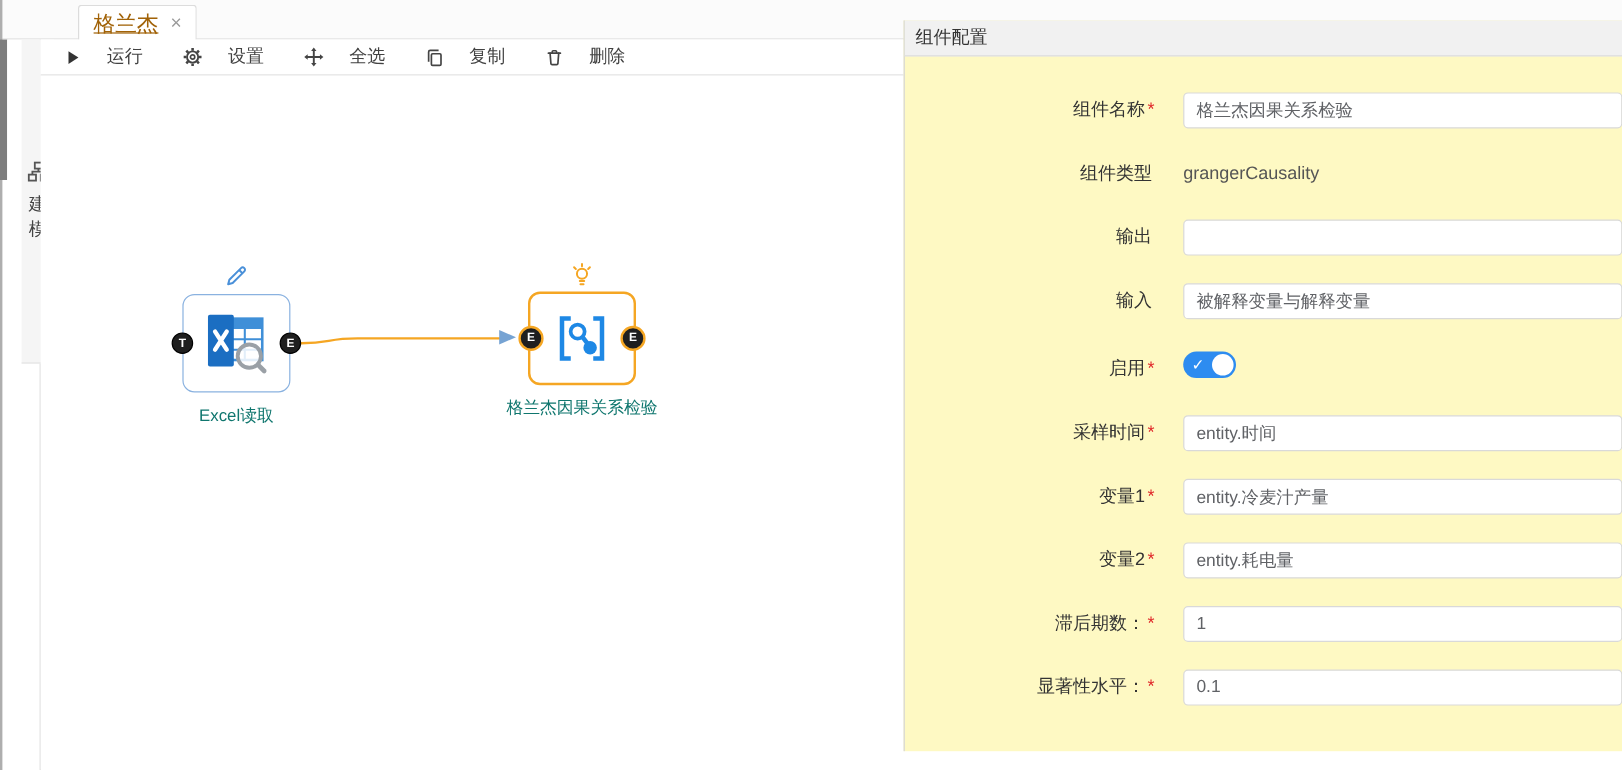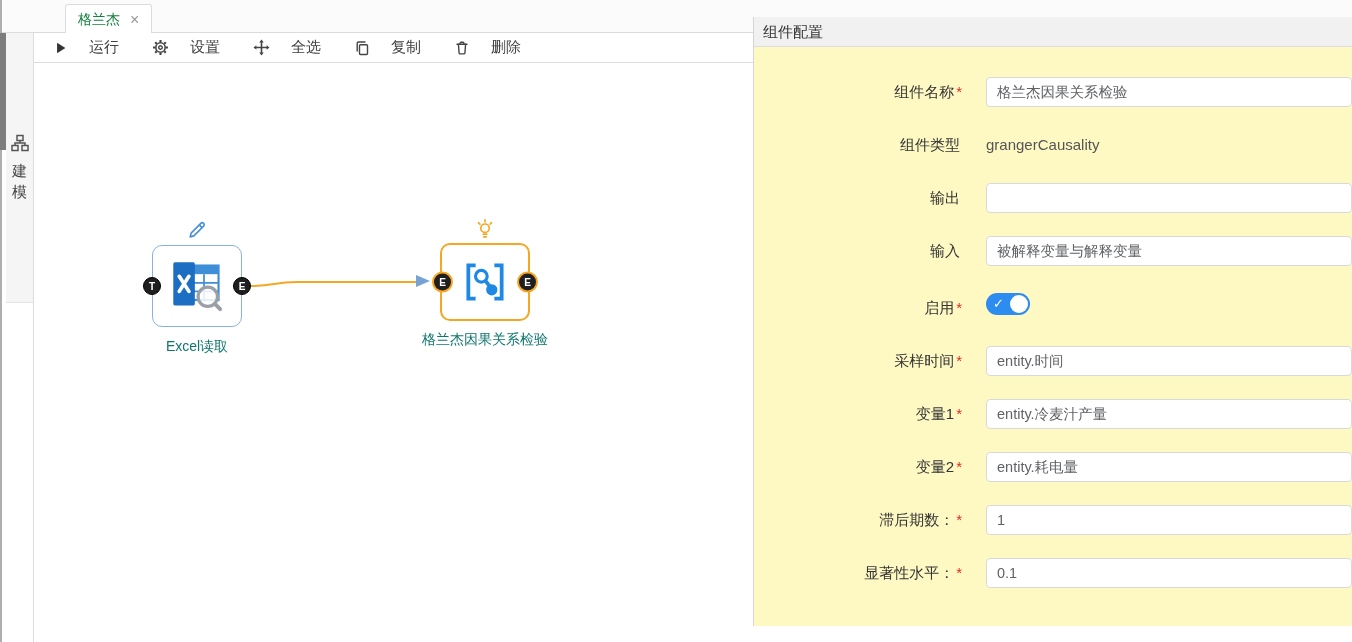--- a/index.html
+++ b/index.html
@@ -10,29 +10,29 @@
   
   .window-edge { position:absolute; left:0; top:0; width:2px; height:642px; background:#aeaeae; }
   .scroll-thumb { position:absolute; left:0; top:33px; width:6px; height:117px; background:#7d7d7d; }
 
   
   .tabbar { position:absolute; left:0; top:0; width:1352px; height:33px;
     background:#fbfbfb; border-bottom:1px solid #dcdcdc; }
   .tab { position:absolute; left:65px; top:4px; height:30px; padding:0 12px;
     background:#fff; border:1px solid #dcdcdc; border-bottom:none;
     border-radius:3px 3px 0 0; display:flex; align-items:center; gap:10px; cursor:pointer; }
-  .tab-label { color:#15803d; font-size:14px; }
+  .tab-label { color:#a16207; font-size:18px;text-decoration:underline; }
   .tab-close { color:#9a9a9a; font-size:16px; line-height:1; cursor:pointer; }
 
   
   .sidebar { position:absolute; left:6px; top:33px; width:28px; height:609px;
     background:#fff; border-right:1px solid #ddd; }
   .side-section { width:100%; display:flex; flex-direction:column; align-items:center;
     justify-content:center; gap:7px; cursor:pointer; }
-  .side-section.active { background:#f5f5f5; }
+  .side-section.active { background:#f5f5f5;margin-left:12px; }
   .sec-model { height:270px; border-bottom:1px solid #e3e3e3; }
   .sec-debug { height:262px; border-bottom:1px solid #e3e3e3;margin-left:28px; }
   .vtext { width:16px; font-size:15px; line-height:21px; text-align:center;
     word-break:break-all; color:#444; }
   .side-icon { width:20px; height:20px; }
 
   
   .canvas-col { position:absolute; left:34px; top:33px; width:719px; height:609px; background:#fff; }
   .toolbar { height:30px; border-bottom:1px solid #dcdcdc; display:flex; align-items:center;
     padding-left:20px; gap:33px; background:#fff; }

